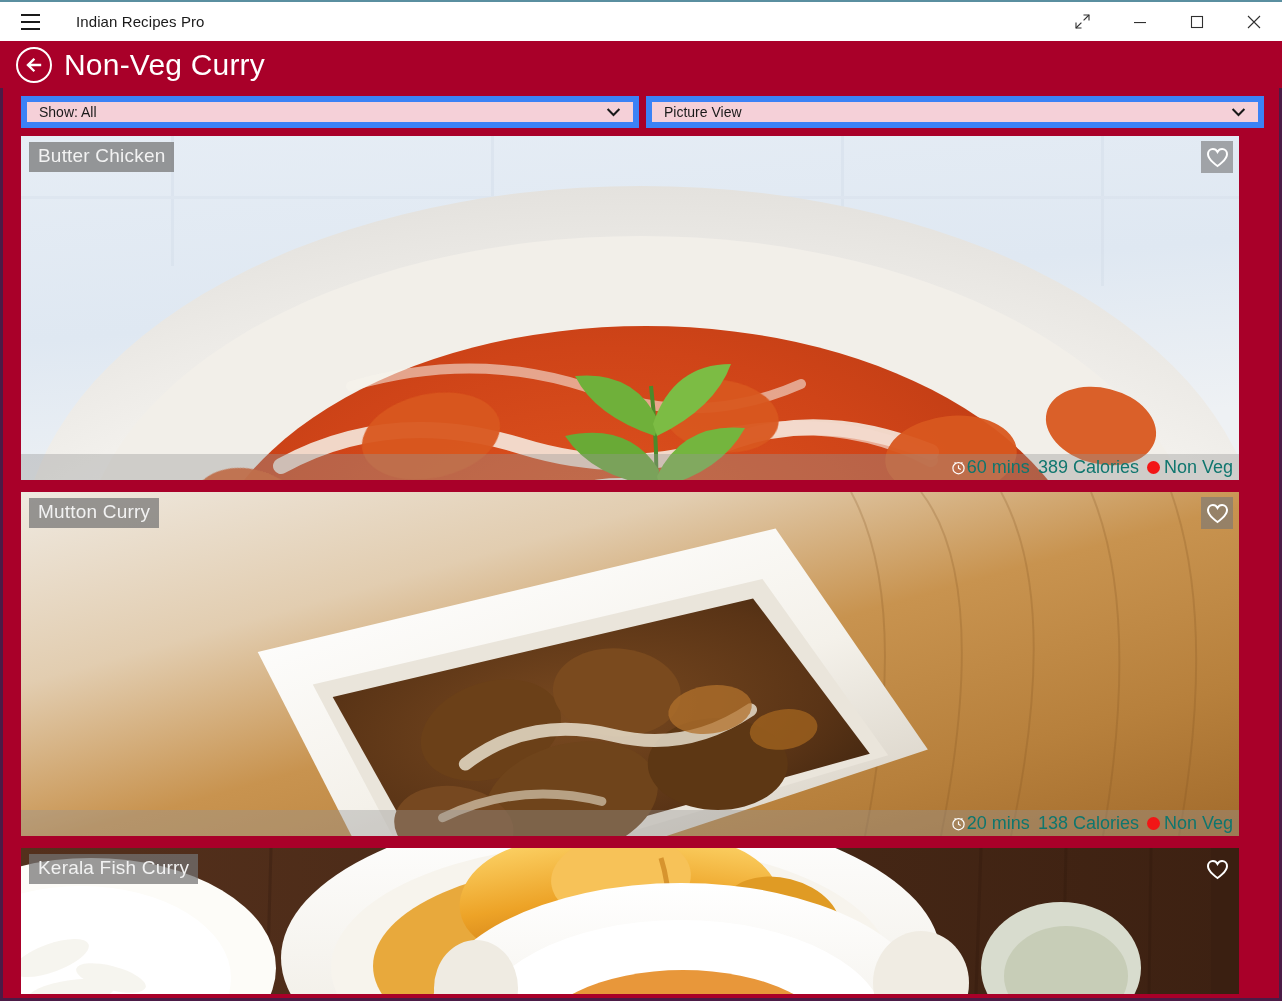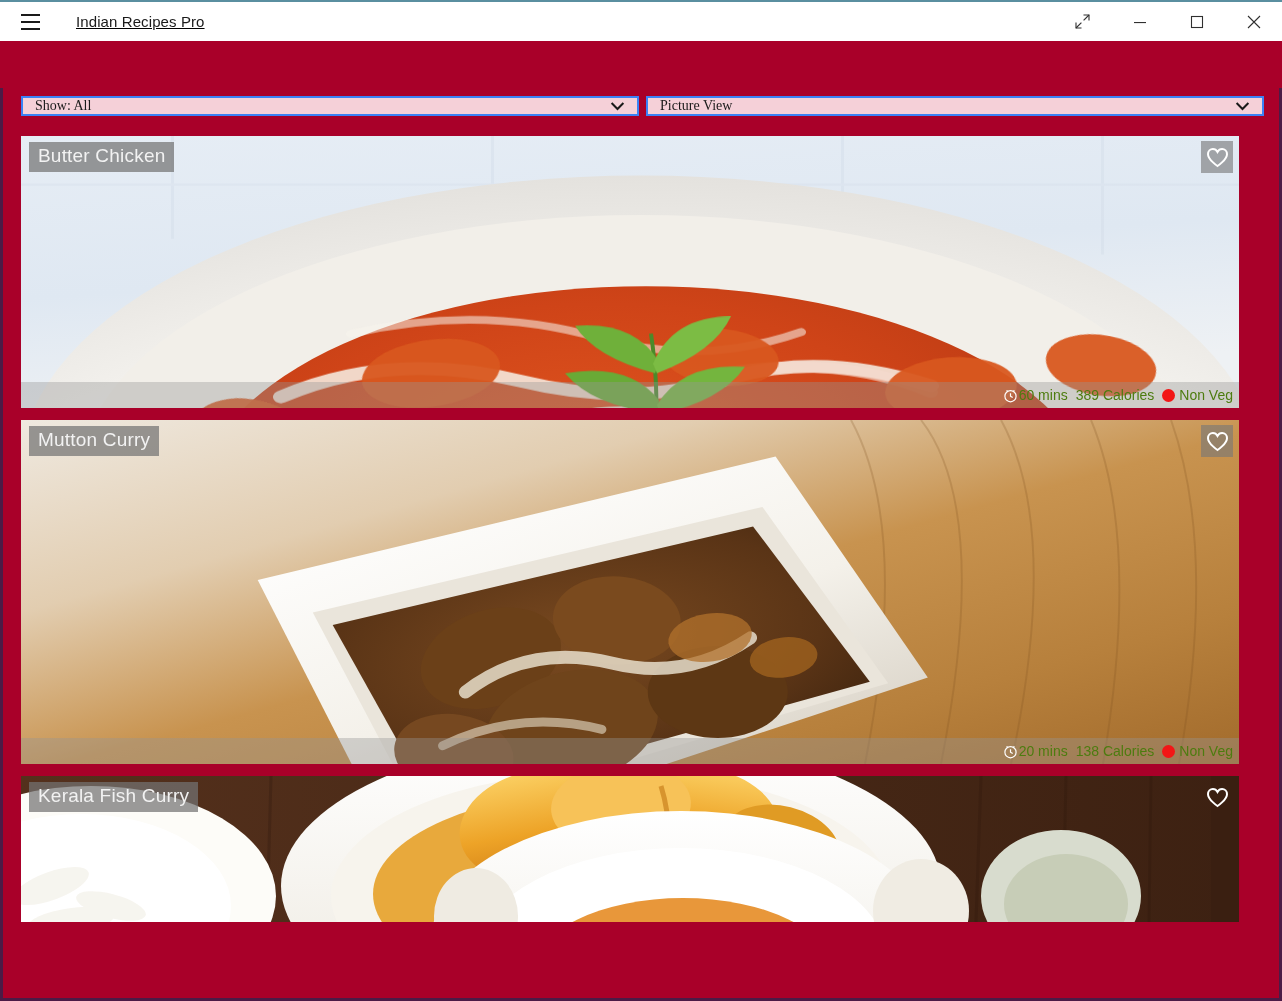--- a/index.html
+++ b/index.html
@@ -33,21 +33,20 @@
   
   .titlebar {
     position: absolute;
     top: 2px; left: 0;
     width: 1282px;
     height: 39px;
     background: #ffffff;
     display: flex;
     align-items: center;
     z-index: 30;
-    text-decoration: underline;
   }
   .hamburger-btn {
     width: 48px; height: 39px;
     display: flex; flex-direction: column;
     align-items: center; justify-content: center;
     gap: 5px;
     cursor: pointer;
     margin-left: 6px;
   }
   .hamburger-btn span {
@@ -117,27 +116,26 @@
   .filter-row {
     position: absolute;
     top: 8px; left: 0;
     width: 1276px;
     height: 34px;
     display: flex;
     gap: 0;
   }
   .combo {
     position: relative;
-    height: 20px;
+    height: 32px;
     background: #f5d0d8;
-    border: 2px solid #3b82f6;
+    border: 6px solid #3b82f6;
     display: flex;
     align-items: center;
     cursor: pointer;
-    font-family: Liberation Serif, serif;
   }
   .combo-show   { margin-left: 18px; width: 618px; }
   .combo-view   { margin-left: 7px;  width: 618px; }
   .combo-label {
     font-size: 14px;
     color: #1a1a1a;
     margin-left: 12px;
     white-space: nowrap;
   }
   .combo-arrow {
@@ -154,21 +152,21 @@
     top: 48px; left: 18px;
     width: 1240px;
   }
   .card {
     position: relative;
     width: 1218px;
     margin-bottom: 12px;
     overflow: hidden;
     background: #e9edf2;
   }
-  .card-1 { height: 272px; }
+  .card-1 { height: 344px; }
   .card-2 { height: 344px; padding-left: 14px; }
   .card-3 { height: 146px; }
 
   .card-photo {
     position: absolute;
     inset: 0;
     overflow: hidden;
   }
   .card-photo svg { display: block; width: 100%; height: 100%; }
 
@@ -204,22 +202,22 @@
     display: flex;
     align-items: center;
     justify-content: flex-end;
     padding-right: 6px;
     gap: 0;
     z-index: 6;
   }
   .meta-clock { display: flex; align-items: center; margin-right: 1px; }
   .meta-clock svg { display: block; }
   .meta-text {
-    font-size: 14px;
-    color: #4d7c0f;
+    font-size: 18px;
+    color: #0f766e;
     white-space: nowrap;
   }
   .meta-time { margin-right: 8px; }
   .meta-cal  { margin-right: 8px; }
   .veg-dot {
     width: 13px; height: 13px;
     border-radius: 50%;
     background: #f21616;
     margin-right: 4px;
     flex: none;
@@ -265,20 +263,28 @@
       </svg>
     </div>
 
     <div class="win-btn">
       <svg width="18" height="18" viewBox="0 0 18 18">
         <path d="M3 3 L15 15 M15 3 L3 15" fill="none" stroke="#303030" stroke-width="1.1"></path>
       </svg>
     </div>
   </div>
 
+  <div class="page-header">
+    <div class="back-btn">
+      <svg width="22" height="20" viewBox="0 0 22 20">
+        <path d="M17 10 L5.5 10 M10.5 4.6 L5 10 L10.5 15.4" fill="none" stroke="#ffffff" stroke-width="2.4" stroke-linecap="square" stroke-linejoin="miter"></path>
+      </svg>
+    </div>
+    <div class="page-title">Non-Veg Curry</div>
+  </div>
 
   <div class="content">
 
     <div class="filter-row">
 
       <div class="combo combo-show">
         <span class="combo-label">Show: All</span>
         <svg class="combo-arrow" width="15" height="10" viewBox="0 0 15 10">
           <path d="M1.6 2 L7.5 8 L13.4 2" fill="none" stroke="#1a1a1a" stroke-width="2"></path>
         </svg>

